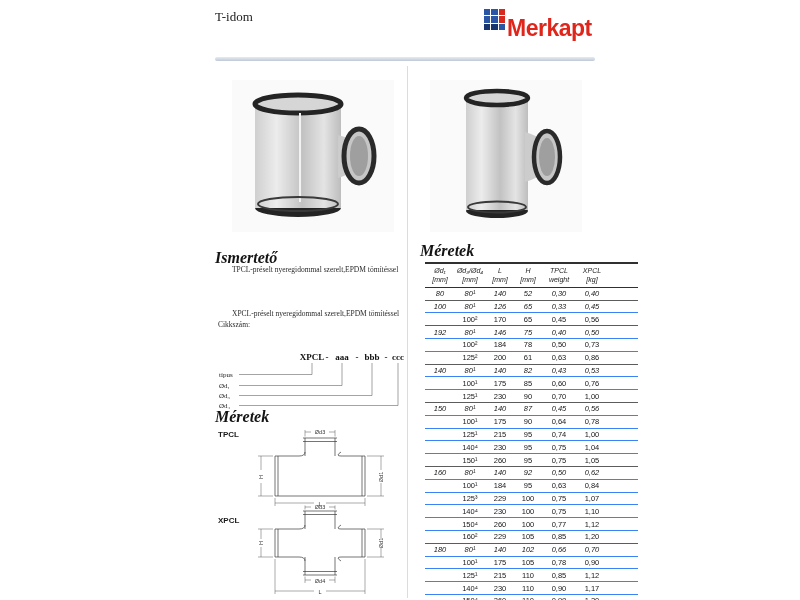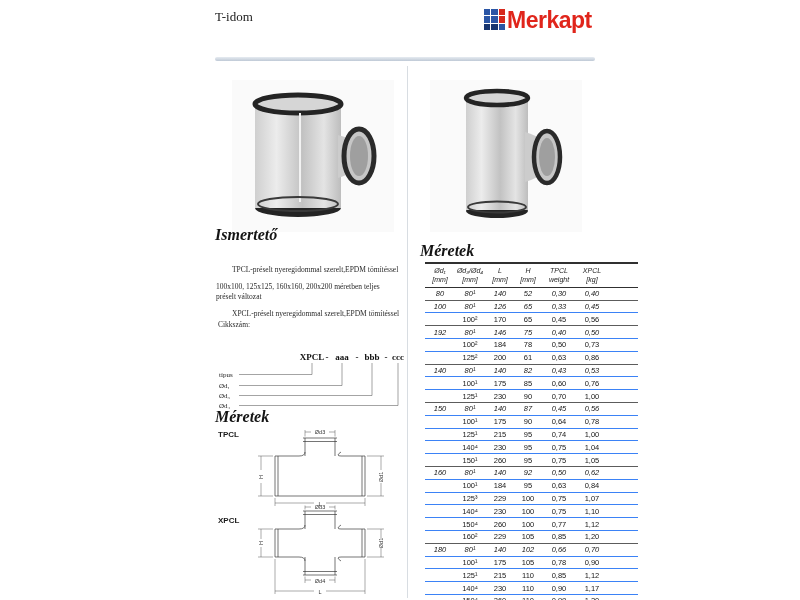--- a/index.html
+++ b/index.html
@@ -6,21 +6,21 @@
   #page{position:relative;width:800px;height:600px;background:#ffffff;overflow:hidden;
         font-family:"Liberation Sans",sans-serif;color:#111;}
   .abs{position:absolute;}
 
   
   .subtitle{left:215px;top:9px;font-family:"Liberation Serif",serif;font-size:13px;color:#222;}
   .title{left:213px;top:21px;font-size:27px;font-weight:bold;letter-spacing:.5px;color:#0d0d0d;}
   .logo{left:484px;top:5px;display:flex;align-items:flex-start;}
   .logo-grid{width:21px;height:21px;display:grid;grid-template-columns:repeat(3,1fr);gap:1px;margin-top:4px;}
   .logo-grid div{width:100%;height:100%;}
-  .logo-text{font-size:23px;font-weight:bold;color:#e0251b;letter-spacing:-.5px;margin-left:2px;line-height:1;margin-top:4px;}
+  .logo-text{font-size:23px;font-weight:bold;color:#e0251b;letter-spacing:-.5px;margin-left:2px;line-height:1;margin-top:12px;}
   .rule{left:215px;top:57px;width:380px;height:4px;border-radius:2px;
         background:linear-gradient(#e6ebf1,#bfc9d6);}
   .divider{left:407px;top:66px;width:1px;height:532px;background:#d8dde2;}
 
   
   .h-serif{font-family:"Liberation Serif",serif;font-style:italic;font-weight:bold;font-size:16px;color:#141414;}
   .tiny{font-family:"Liberation Serif",serif;font-size:7.5px;color:#2a2a2a;line-height:1.35;}
   .nowrap{white-space:nowrap;margin-left:16px;}
   .lbl{font-size:8px;font-weight:bold;color:#1a1a1a;}
 
@@ -91,23 +91,22 @@
     <rect x="0" y="0" width="152" height="152" fill="#fafafa"></rect>
     <ellipse cx="67" cy="131" rx="31" ry="7" fill="#242424"></ellipse>
     <rect x="36" y="18" width="62" height="112" fill="url(#met1)"></rect>
     <ellipse cx="67" cy="18" rx="31" ry="7" fill="#d6d6d6" stroke="#242424" stroke-width="4.5"></ellipse>
     <path d="M95,52 Q118,58 118,77 Q118,96 95,102 Z" fill="#cccccc"></path>
     <ellipse cx="117" cy="77" rx="13" ry="26" fill="#c6c6c6" stroke="#2a2a2a" stroke-width="4.5"></ellipse>
     <ellipse cx="117" cy="77" rx="8" ry="19" fill="#9f9f9f"></ellipse>
     <ellipse cx="67" cy="127" rx="29" ry="5.5" fill="none" stroke="#3a3a3a" stroke-width="2"></ellipse>
   </svg>
 
-  <div class="abs h-serif" style="left:215px;top:226px">Ismertető</div>
+  <div class="abs h-serif" style="left:215px;top:249px">Ismertető</div>
   <div class="abs tiny nowrap" style="left:216px;top:265px">TPCL-préselt nyeregidommal szerelt,EPDM tömítéssel</div>
-  <div class="abs tiny" style="left:216px;top:282px;width:172px">100x100, 125x125, 160x160, 200x200 méretben teljes préselt változat</div>
   <div class="abs tiny nowrap" style="left:216px;top:309px">XPCL-préselt nyeregidommal szerelt,EPDM tömítéssel</div>
 
   <div class="abs tiny" style="left:218px;top:320px">Cikkszám:</div>
   <svg class="abs" style="left:215px;top:349px" width="190" height="62" viewBox="0 0 190 62">
     <text class="code-t" x="97" y="11" text-anchor="middle">XPCL</text>
     <text class="code-t" x="112" y="11" text-anchor="middle">-</text>
     <text class="code-t" x="127" y="11" text-anchor="middle">aaa</text>
     <text class="code-t" x="142" y="11" text-anchor="middle">-</text>
     <text class="code-t" x="157" y="11" text-anchor="middle">bbb</text>
     <text class="code-t" x="171" y="11" text-anchor="middle">-</text>

